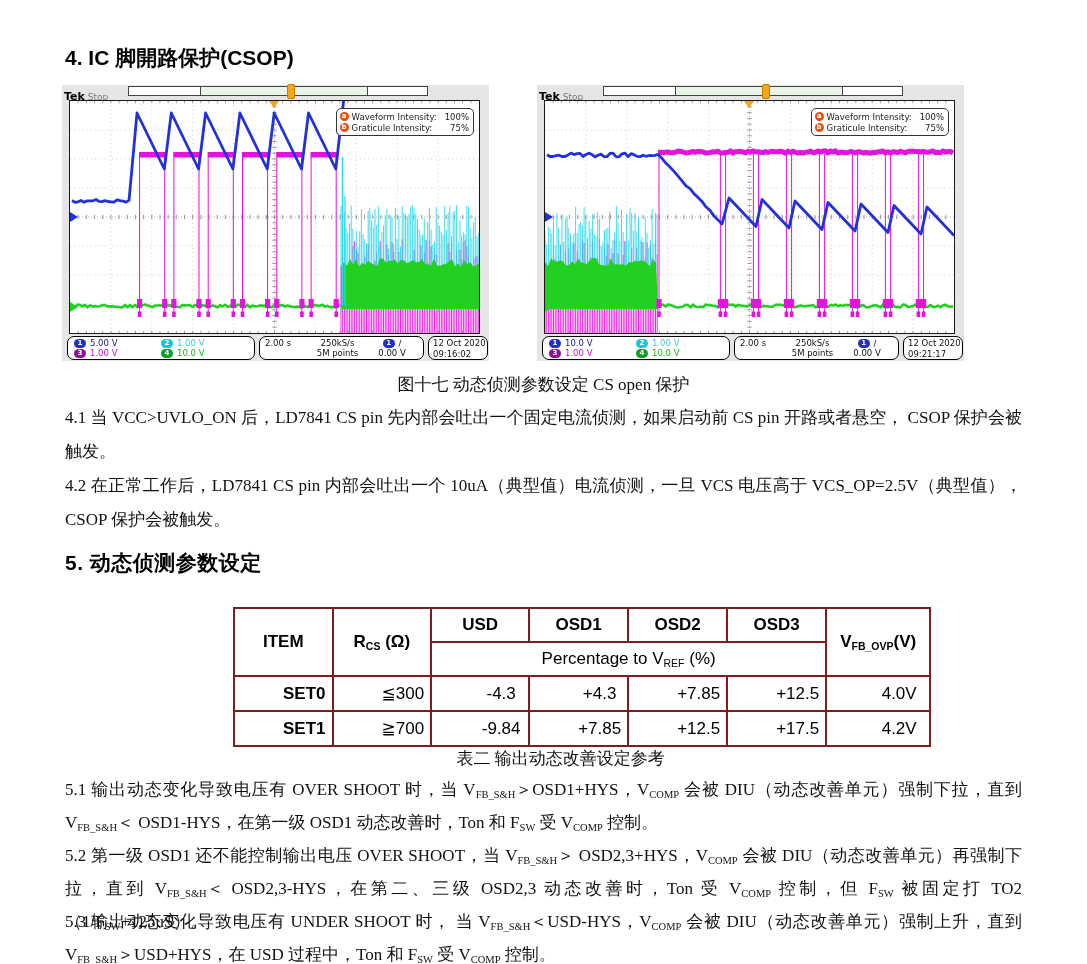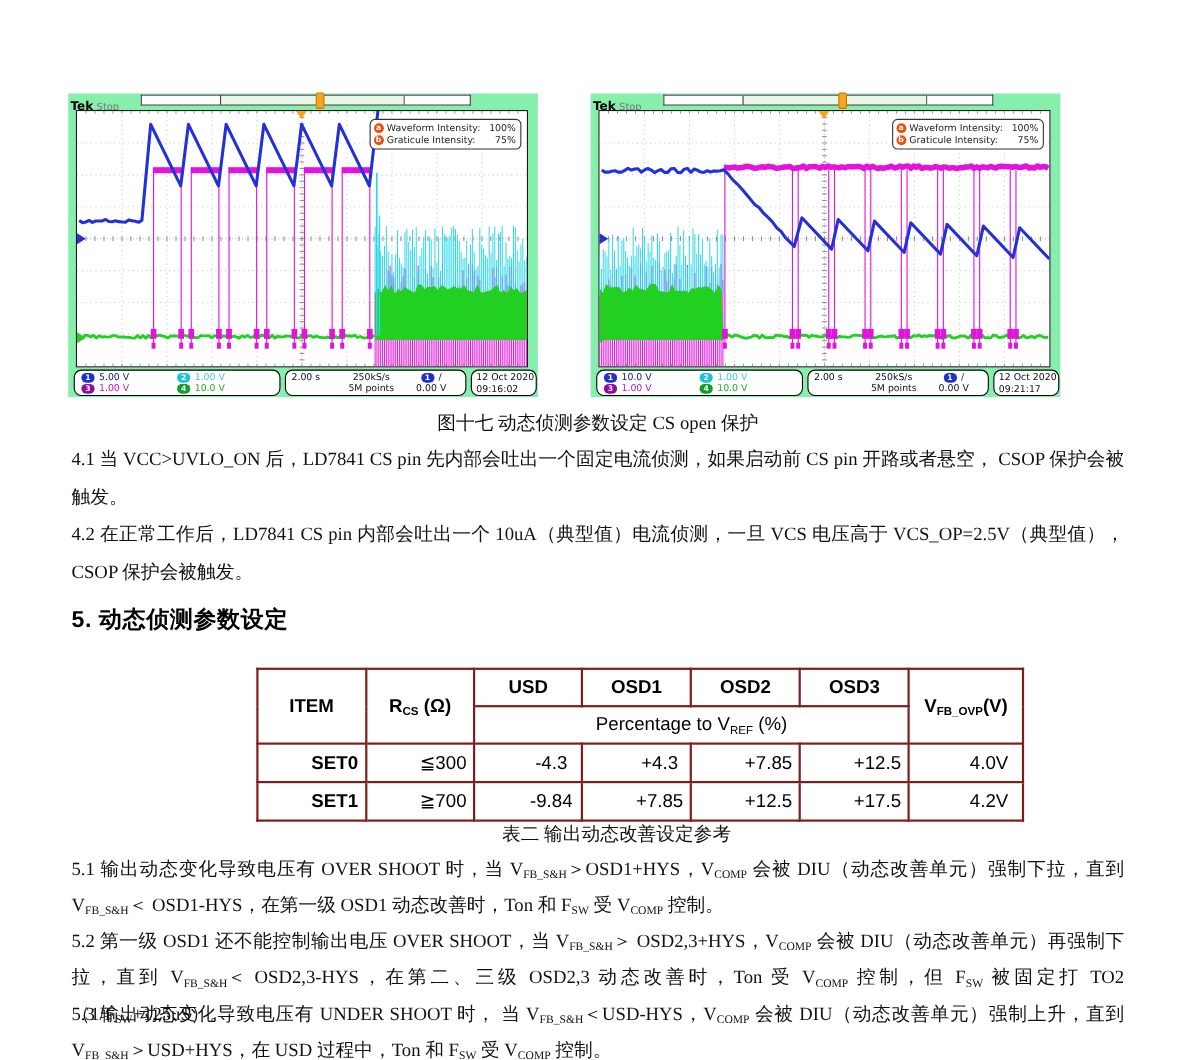--- a/index.html
+++ b/index.html
@@ -4,21 +4,21 @@
 <style>
   html,body{margin:0;padding:0;background:#ffffff;}
   .page{position:relative;width:1087px;height:964px;background:#fff;overflow:hidden;
         font-family:"Liberation Serif", serif;color:#111;}
   h1,h2{font-family:"Liberation Sans", sans-serif;font-weight:bold;color:#000;margin:0;}
   .h-sec4{position:absolute;left:65px;top:44px;font-size:21px;}
   .h-sec5{position:absolute;left:65px;top:549px;font-size:21px;letter-spacing:.5px;}
 
   
   .scopes-row{position:absolute;left:62px;top:85px;display:flex;gap:48px;}
-  .scope{position:relative;width:427px;height:276px;background:#86efac;
+  .scope{position:relative;width:427px;height:276px;background:#e5e5e5;
          font-family:"DejaVu Sans", sans-serif;}
   .scope-head{position:absolute;left:0;top:0;width:100%;height:14px;}
   .tek{font-weight:bold;font-size:11px;color:#000;margin-left:2px;}
   .stop{font-size:9px;color:#777;margin-left:3px;}
   .tl-bar{position:absolute;left:66px;top:1px;width:300px;height:10px;display:flex;}
   .tl-seg{height:100%;border:1px solid #444;box-sizing:border-box;}
   .tl-w1{width:24%;background:#fff;border-right:none;}
   .tl-g{width:56%;background:#e9f5e6;}
   .tl-w2{width:20%;background:#fff;border-left:none;}
   .tl-marker{position:absolute;left:53%;top:-2px;width:6px;height:13px;background:#f5a61c;
@@ -76,20 +76,21 @@
   .tbl-caption{position:absolute;left:233px;top:747px;width:655px;text-align:center;font-size:17px;}
 
   .watermark{position:absolute;right:24px;bottom:8px;font-family:"Liberation Sans",sans-serif;
              font-size:21px;letter-spacing:1px;}
 </style>
 </head>
 <body>
 
 <div class="page">
 
+  <h1 class="h-sec4">4. IC 脚開路保护(CSOP)</h1>
 
   <div class="scopes-row">
 
     <div class="scope">
       <div class="scope-head">
         <span class="tek">Tek</span><span class="stop">Stop</span>
         <div class="tl-bar">
           <div class="tl-seg tl-w1"></div>
           <div class="tl-seg tl-g"></div>
           <div class="tl-seg tl-w2"></div>

